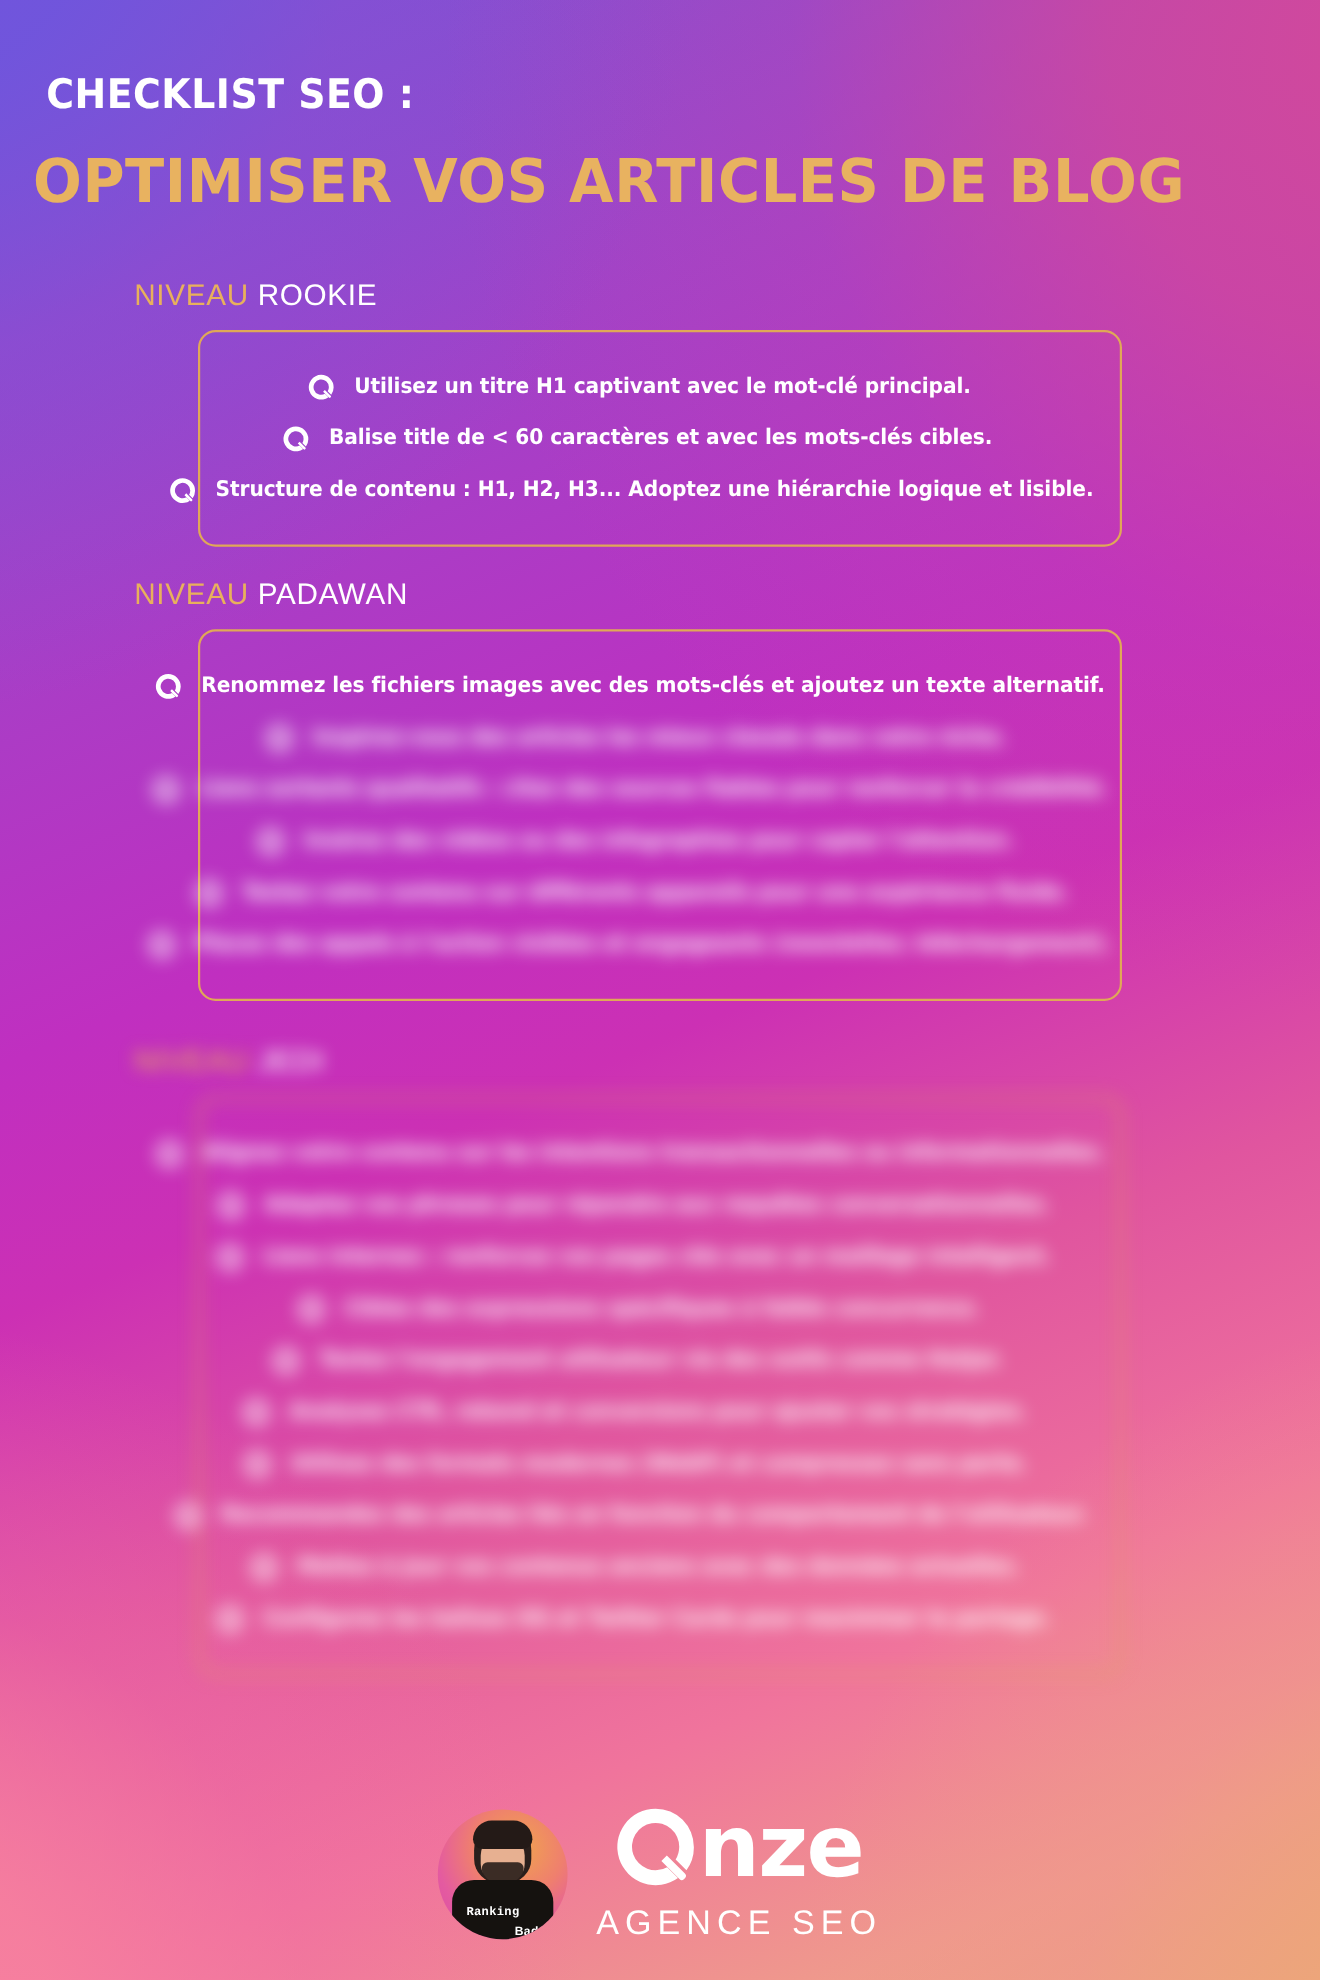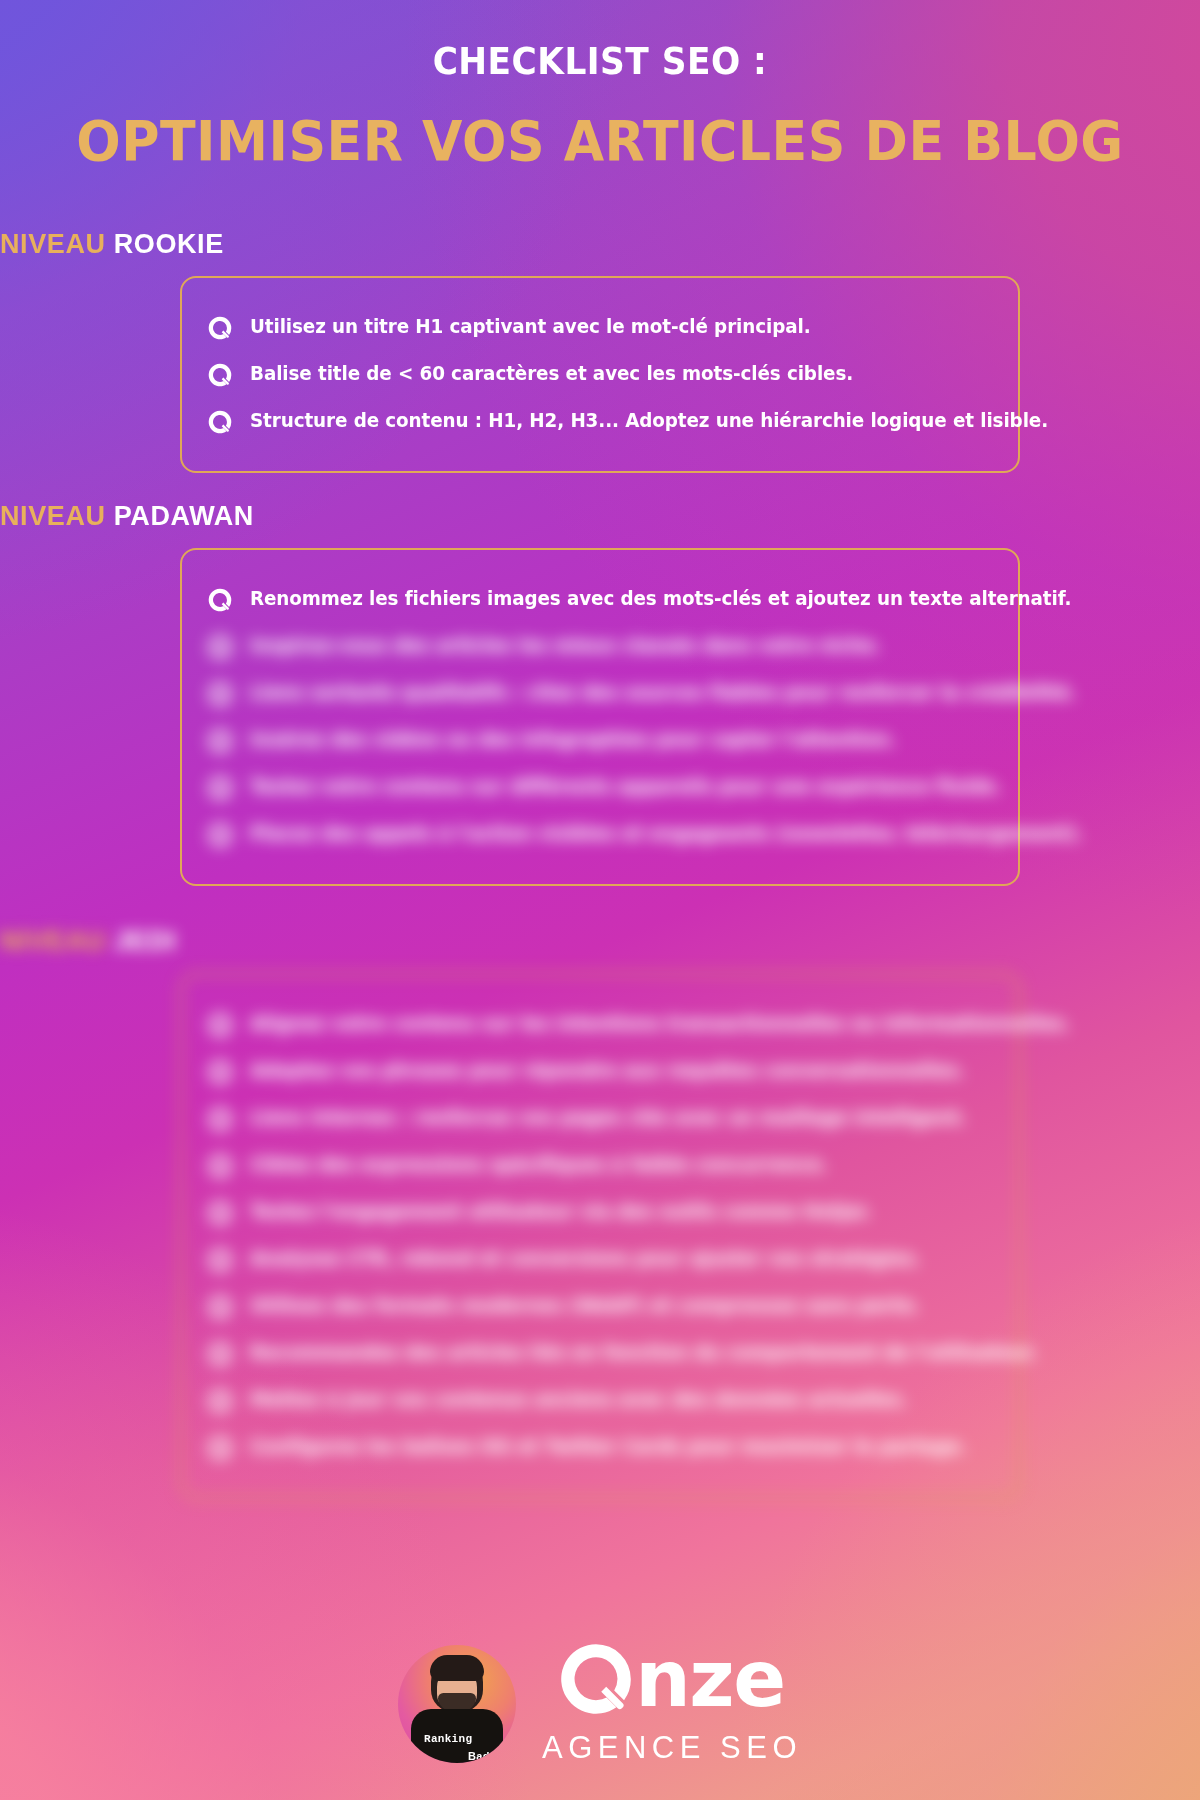--- a/index.html
+++ b/index.html
@@ -14,54 +14,55 @@
     background:
       radial-gradient(120% 90% at 112% 106%, #eda57a 0%, rgba(237,165,122,0.92) 12%, rgba(240,150,140,0.55) 26%, rgba(240,140,160,0.0) 44%),
       radial-gradient(105% 70% at -12% 104%, #f7819f 0%, rgba(247,129,159,0.85) 16%, rgba(243,110,165,0.35) 34%, rgba(240,100,170,0.0) 54%),
       radial-gradient(120% 80% at 108% 2%, #d3499a 0%, rgba(211,73,154,0.75) 20%, rgba(200,70,170,0.25) 40%, rgba(190,70,180,0.0) 62%),
       radial-gradient(110% 75% at -8% -6%, #6f55dd 0%, rgba(111,85,221,0.88) 14%, rgba(130,80,215,0.45) 32%, rgba(150,75,205,0.0) 56%),
       linear-gradient(157deg, #7a55d4 0%, #a142c8 22%, #c02fc0 42%, #cc30b4 52%, #e0559f 66%, #f0749c 80%, #ef9a8c 92%, #eaa87c 100%);
     overflow: hidden;
   }
 
   
-  .hdr { padding-top: 40px; text-align: center; }
+  .hdr { padding-top: 64px; text-align: left; }
   .hdr-l1 {
     font-size: 37px; font-weight: 800; letter-spacing: 0.5px;
     color: #ffffff; text-transform: uppercase;
     font-family: "DejaVu Sans", sans-serif;
     transform: scaleX(0.93);
   }
   .hdr-l2 {
     margin-top: 26px;
     font-size: 55px; font-weight: 800; letter-spacing: 0.5px;
     color: #e8b260; text-transform: uppercase;
     font-family: "DejaVu Sans", sans-serif;
     transform: scaleX(0.95);
   }
 
   
   .section { position: relative; }
   .lvl-head {
-    font-size: 27px; font-weight: 700; letter-spacing: 0.6px;
-    color: #ffffff; margin-bottom: 16px;
+    font-size: 27px; font-weight: 400; letter-spacing: 0.6px;
+    color: #ffffff; padding-left: 122px; margin-bottom: 16px;
   }
   .lvl-head .kw { color: #e8b05c; }
 
   .box {
     position: relative;
     margin: 0 auto;
     width: 840px;
     border: 2px solid #e0a857;
     border-radius: 16px;
     padding: 26px 28px 26px 26px;
   }
   .row {
     display: flex; align-items: flex-start; gap: 18px;
     padding: 11px 0;
+    justify-content: center;
   }
   .row-txt {
     font-size: 19.5px; font-weight: 700; color: #ffffff;
     line-height: 1.28; letter-spacing: -0.1px;
     font-family: "DejaVu Sans", sans-serif;
     transform: scaleX(0.94); transform-origin: left center;
     white-space: nowrap;
   }
 
   

